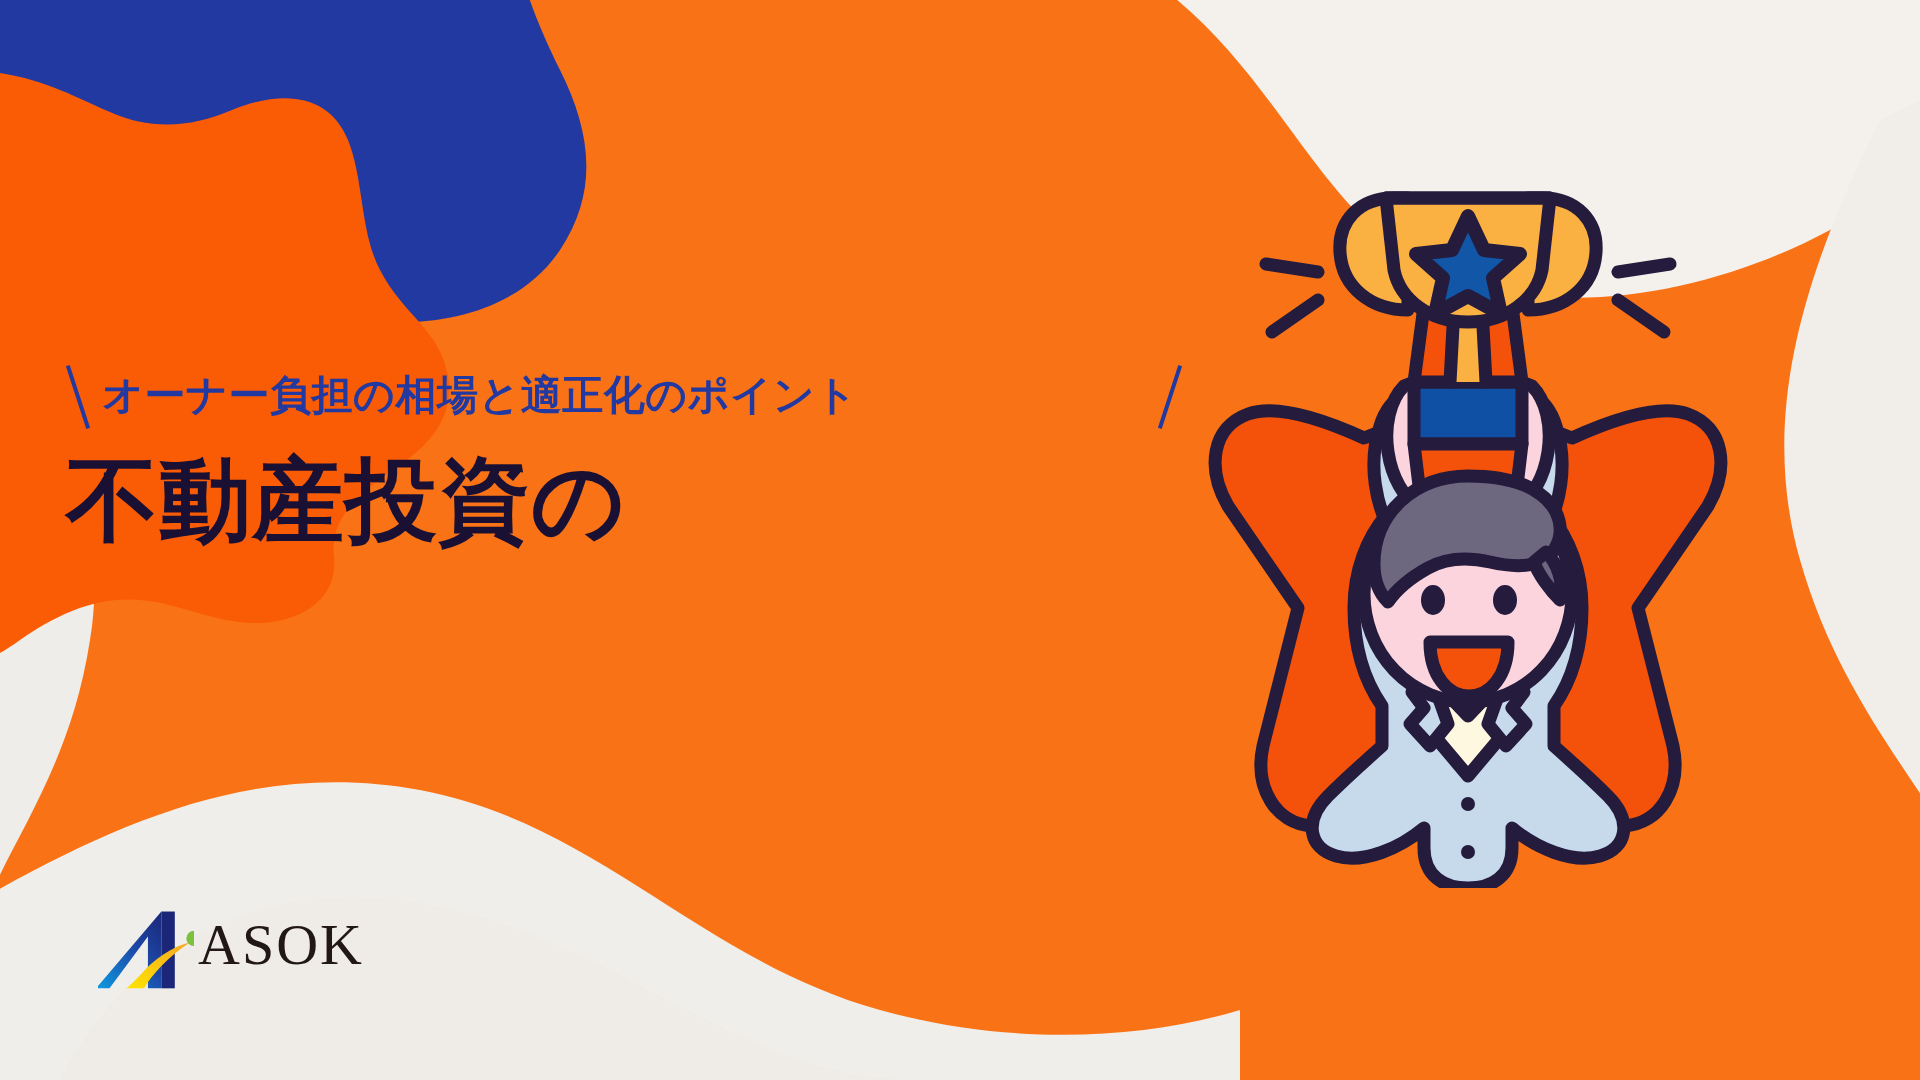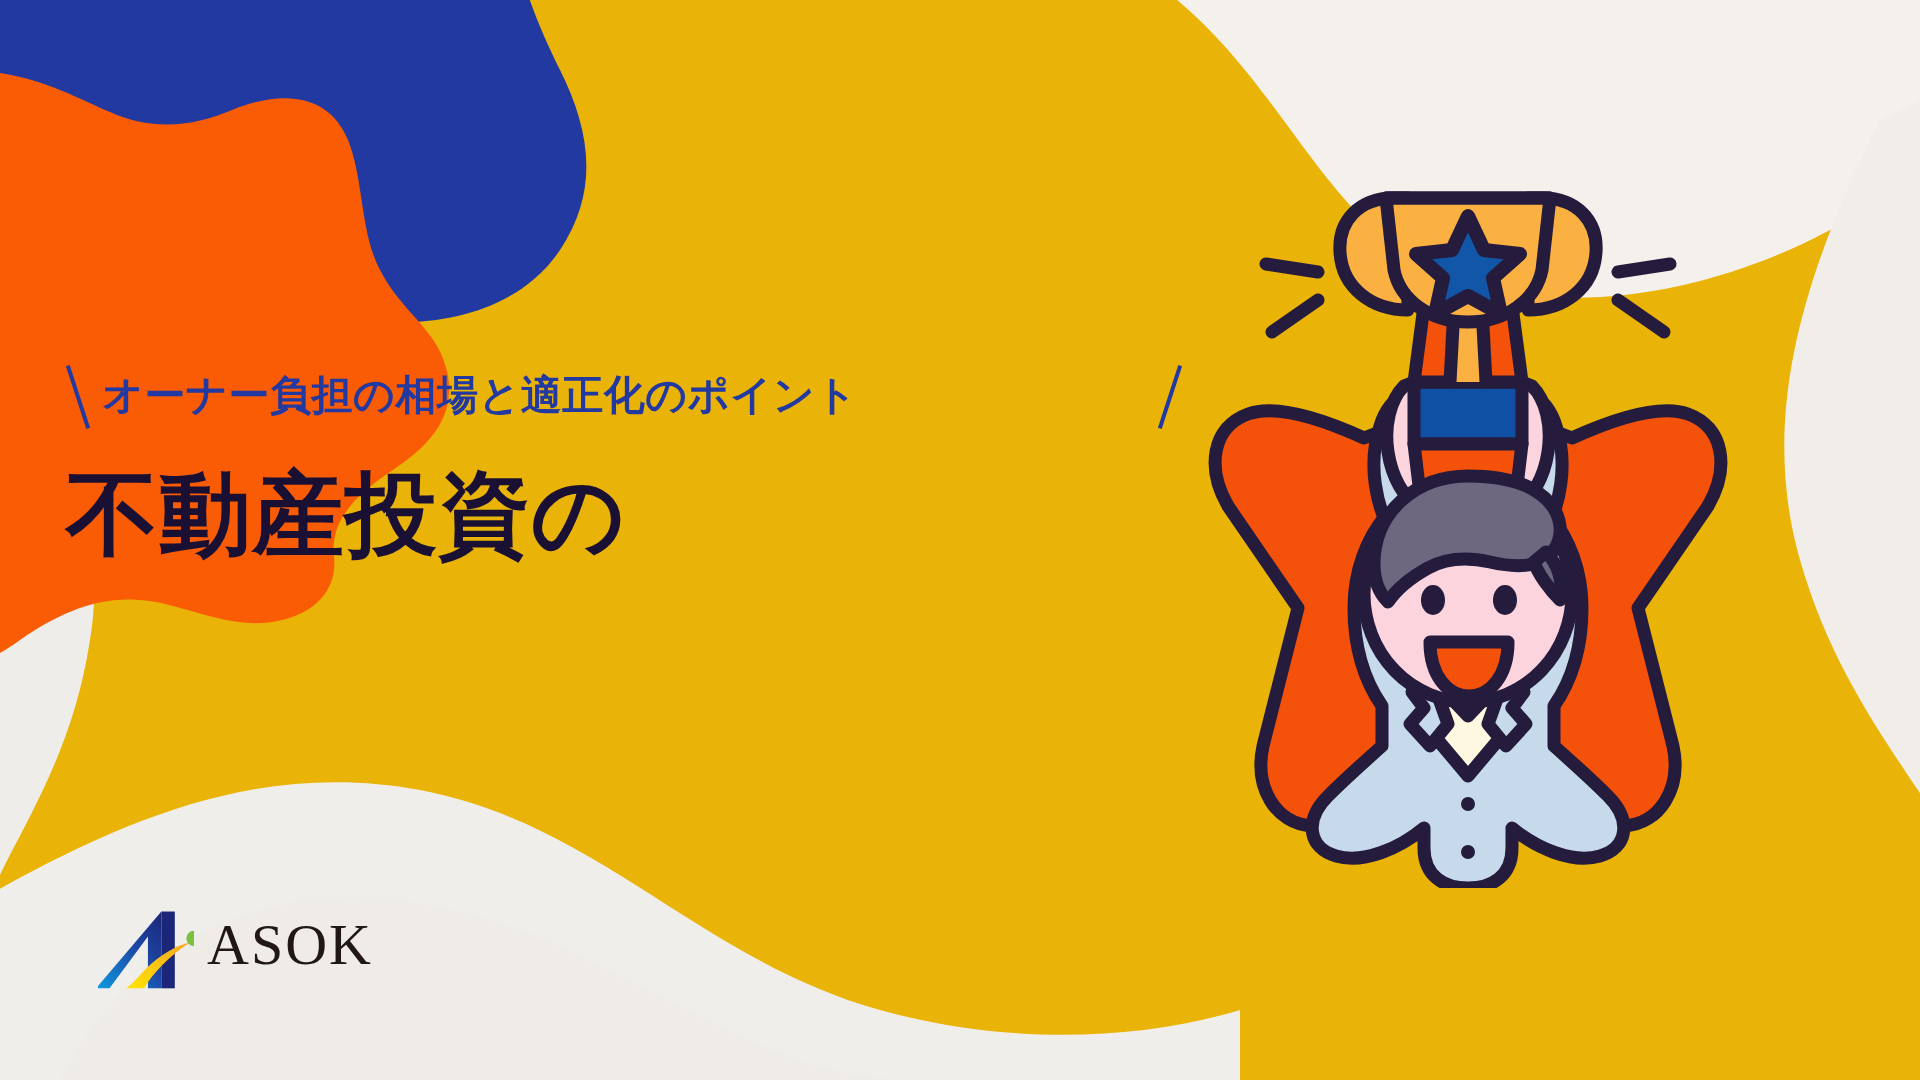--- a/index.html
+++ b/index.html
@@ -5,21 +5,21 @@
   html, body {
     margin: 0;
     padding: 0;
     background: #ffffff;
   }
   #canvas {
     position: relative;
     width: 1920px;
     height: 1080px;
     overflow: hidden;
-    background: #eab308;
+    background: #f97316;
     font-family: "Liberation Sans", "DejaVu Sans", sans-serif;
   }
 
   
   .bg-layer {
     position: absolute;
     inset: 0;
     width: 100%;
     height: 100%;
     pointer-events: none;
@@ -52,38 +52,38 @@
     position: absolute;
     top: 12px;
     width: 4px;
     height: 66px;
     background: #2139A0;
   }
   .slash-left  { left: 10px;  transform: rotate(-18deg); }
   .slash-right { left: 1102px; transform: rotate(18deg); }
 
   .title {
-    margin-top: 18px;
+    margin-top: 4px;
     color: #1A1033;
     font-size: 92px;
     font-weight: 800;
     line-height: 1.28;
     letter-spacing: 1px;
     white-space: nowrap;
   }
   .title-line { display: block; }
 
   
   .logo {
     position: absolute;
     left: 98px;
     top: 900px;
     display: flex;
     align-items: center;
-    gap: 13px;
+    gap: 4px;
   }
   .logo-mark { width: 96px; height: 96px; display: block; }
   .logo-word {
     font-family: "Liberation Serif", "DejaVu Serif", serif;
     font-size: 58px;
     letter-spacing: 2px;
     color: #221717;
     line-height: 1;
     padding-bottom: 6px;
   }

